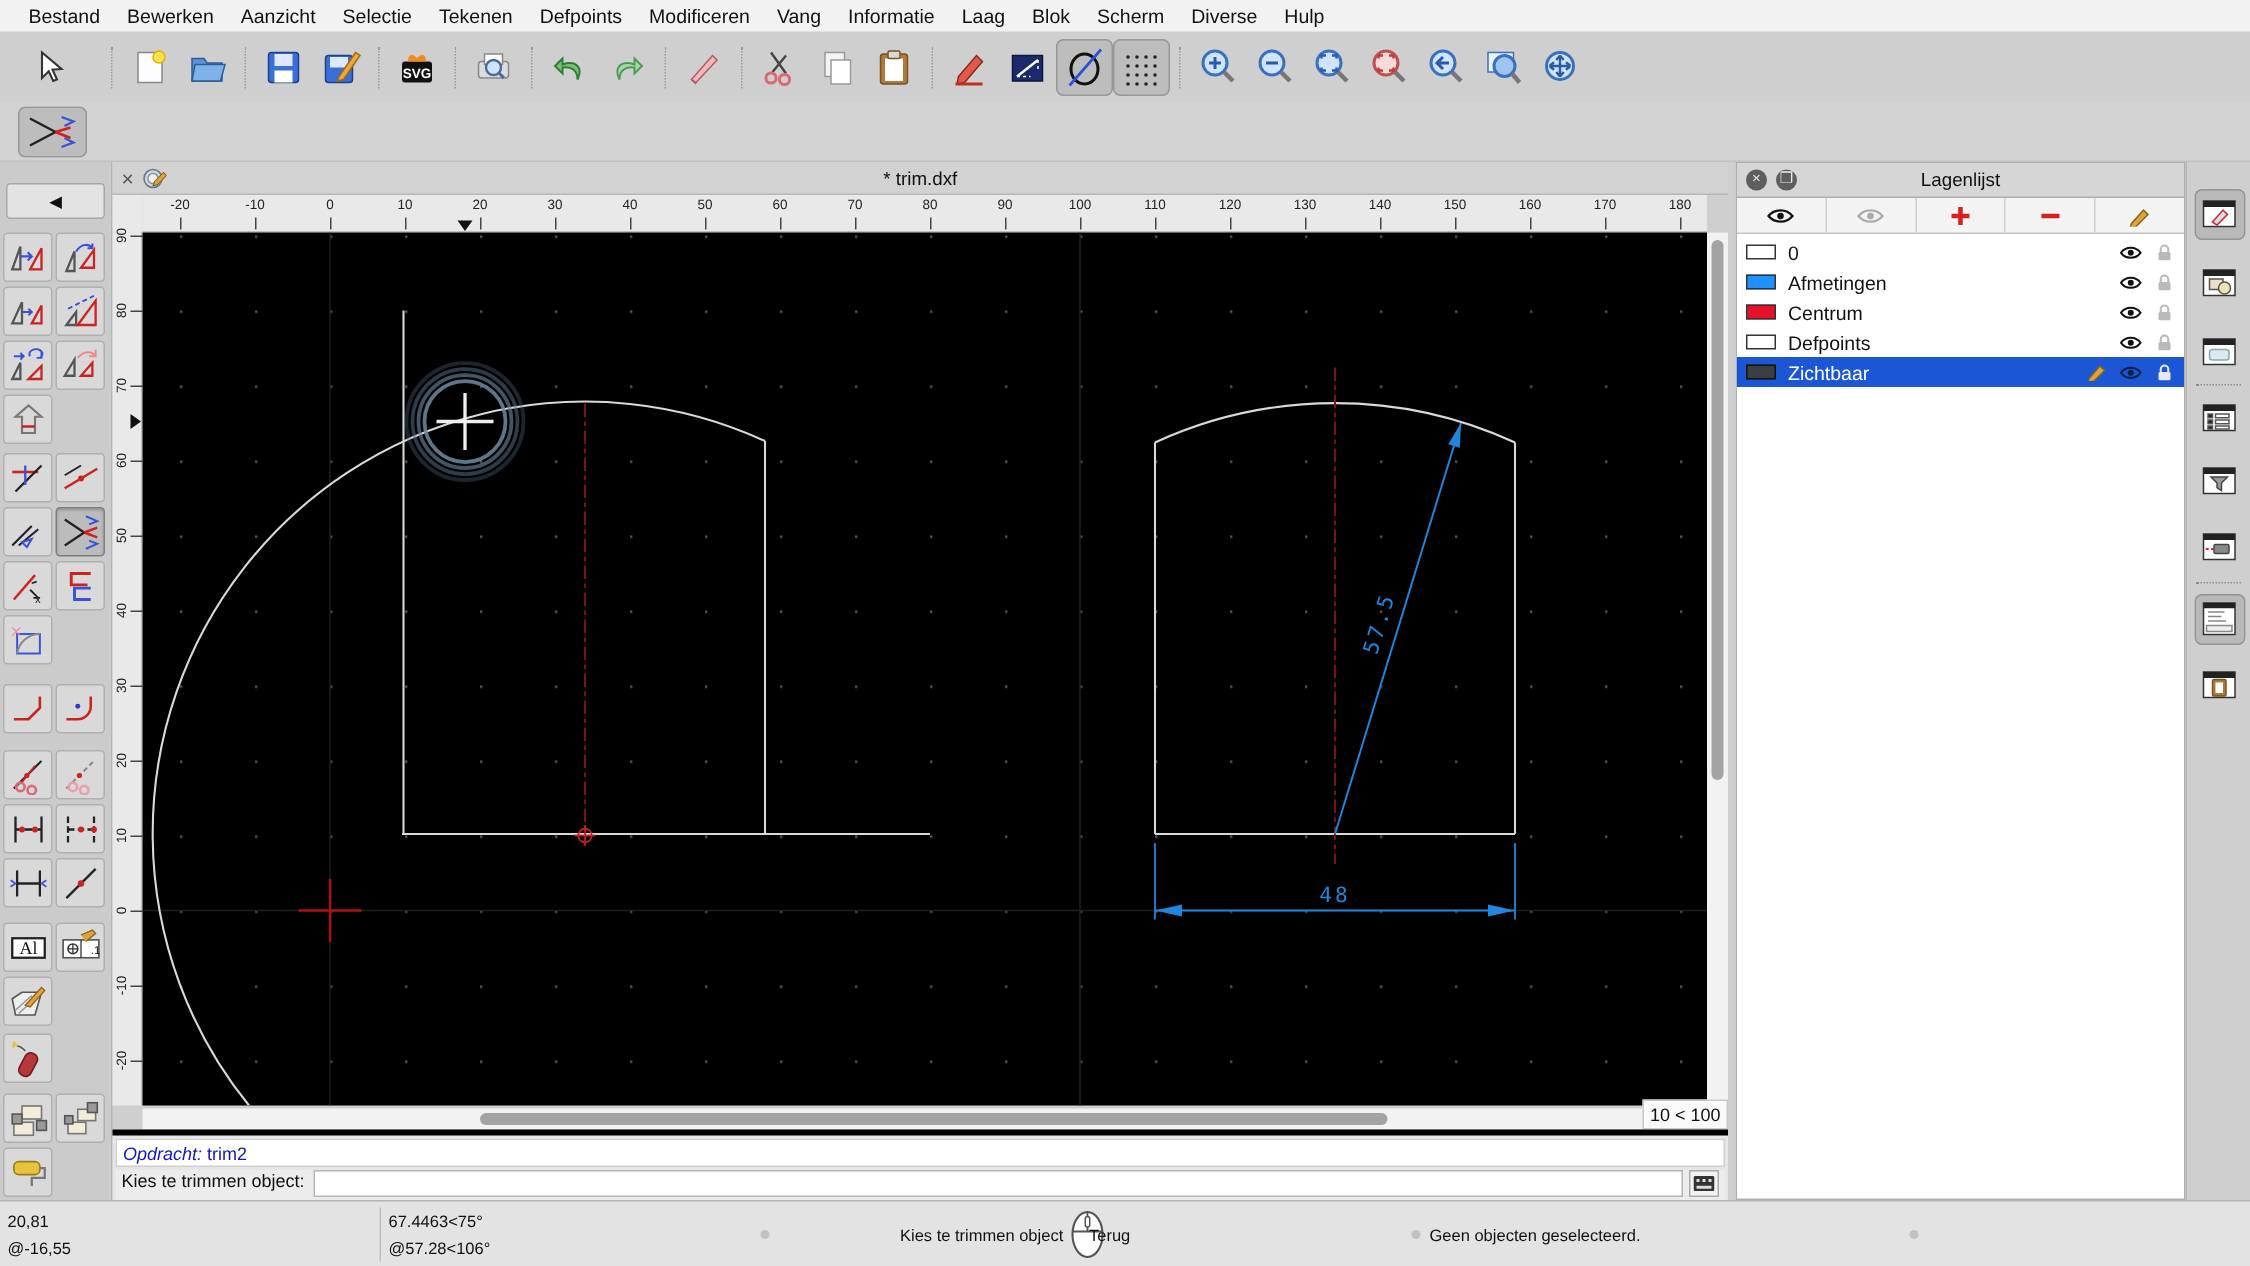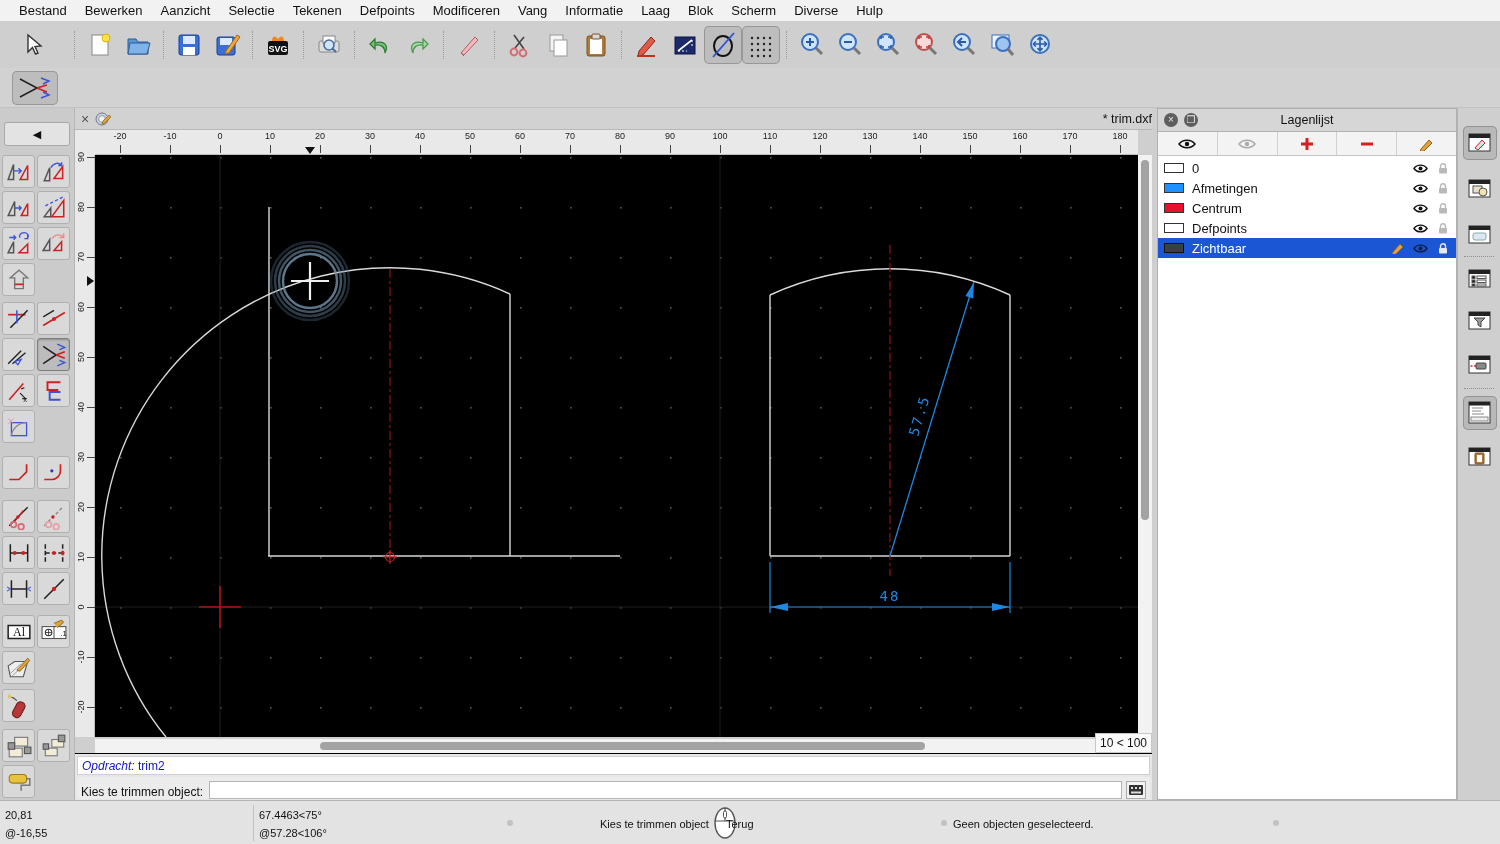--- a/index.html
+++ b/index.html
@@ -25,21 +25,21 @@
   .backbtn { position:absolute; left:4px; top:14px; width:66px; height:24px; background:#e3e3e3;
     border:1px solid #a8a8a8; border-radius:3px; display:flex; align-items:center; justify-content:center; font-size:11px; color:#111;}
   .pbtn { position:absolute; width:33px; height:33px; background:#d9d9d9; border:1px solid #b0b0b0; border-radius:3px;
     display:flex; align-items:center; justify-content:center; }
   .pbtn.sel { background:#bcbcbc; border:1px solid #7f7f7f; box-shadow:inset 0 1px 2px rgba(0,0,0,.25); }
   .pbtn svg { width:26px; height:26px; }
 
   
   .tabbar { position:absolute; left:75px; top:108px; width:1077px; height:22px; background:#d2d2d2;
     border-bottom:1px solid #b8b8b8; display:flex; align-items:center; }
-  .tabtitle { position:absolute; left:0; width:100%; text-align:right; font-size:12.5px; color:#111; }
+  .tabtitle { position:absolute; left:0; width:100%; text-align:center; font-size:12.5px; color:#111; }
   .tabclose { margin-left:6px; font-size:14px; color:#555; z-index:2; }
   .hruler { position:absolute; left:95px; top:130px; width:1043px; height:25px; background:#e9e9e9; border-bottom:1px solid #bdbdbd;}
   .vruler { position:absolute; left:75px; top:155px; width:20px; height:582px; background:#e9e9e9; border-right:1px solid #bdbdbd;}
   .rcorner { position:absolute; left:75px; top:130px; width:20px; height:25px; background:#e9e9e9; }
   .htick { position:absolute; top:15px; width:1px; height:8px; background:#444; }
   .hnum { position:absolute; top:1px; width:40px; text-align:center; font-size:9px; color:#222; }
   .vtick { position:absolute; left:12px; height:1px; width:8px; background:#444; }
   .vnum { position:absolute; left:-14px; width:40px; text-align:center; font-size:9px; color:#222; transform:rotate(-90deg); }
   .hmark { position:absolute; top:17px; width:0; height:0; border-left:5px solid transparent; border-right:5px solid transparent; border-top:7px solid #111; }
   .vmark { position:absolute; left:12px; width:0; height:0; border-top:5px solid transparent; border-bottom:5px solid transparent; border-left:7px solid #111; }
@@ -47,25 +47,25 @@
   .canvas { position:absolute; left:95px; top:155px; width:1043px; height:582px; background:#000; }
 
   .vscroll { position:absolute; left:1138px; top:155px; width:14px; height:582px; background:#f2f2f2; }
   .vthumb { position:absolute; left:3px; top:5px; width:8px; height:360px; background:#a3a3a3; border-radius:4px; }
   .hscroll { position:absolute; left:95px; top:739px; width:1000px; height:14px; background:#f2f2f2; }
   .hthumb { position:absolute; top:3px; left:225px; width:605px; height:8px; background:#a3a3a3; border-radius:4px; }
   .zoombox { position:absolute; left:1095px; top:733px; width:57px; height:20px; background:#fafafa; border:1px solid #c8c8c8;
     font-size:12px; color:#111; text-align:right; padding:2px 4px 0 0; }
 
   
-  .cmddock { position:absolute; left:75px; top:753px; width:1077px; height:47px; background:#e6e6e6; border-top:1px solid #000000; }
+  .cmddock { position:absolute; left:75px; top:753px; width:1077px; height:47px; background:#e6e6e6; border-top:4px solid #000000; }
   .cmdhist { position:absolute; left:2px; top:2px; width:1073px; height:19px; background:#ffffff; border:1px solid #cfcfcf;
     font-size:12px; color:#1414c8; padding:2px 0 0 4px; }
   .cmdhist .olabel { font-style:italic; }
-  .cmdrow { position:absolute; left:2px; top:23px; width:1073px; height:22px; display:flex; align-items:flex-end; background:#ececec;}
+  .cmdrow { position:absolute; left:2px; top:23px; width:1073px; height:22px; display:flex; align-items:flex-start; background:#ececec;}
   .cmdprompt { font-size:12px; color:#111; padding:0 6px 0 4px; white-space:nowrap; }
   .cmdinput { flex:1; height:18px; border:1px solid #b5b5b5; background:#fff; font-size:12px; padding:0 3px; outline:none; }
   .kbbtn { width:20px; height:18px; margin:0 4px; background:#f2f2f2; border:1px solid #aaa; display:flex; align-items:center; justify-content:center;}
 
   
   .rpanel { position:absolute; left:1157px; top:108px; width:300px; height:692px; background:#fff; border:1px solid #b0b0b0; }
   .rphead { position:absolute; left:0; top:0; width:298px; height:23px; background:#d6d6d6; border-bottom:1px solid #b0b0b0; display:flex; align-items:center;}
   .rptitle { position:absolute; width:100%; text-align:center; font-size:12.5px; color:#111; }
   .circbtn { width:14px; height:14px; border-radius:50%; background:#5e5e5e; color:#e8e8e8; font-size:10px; line-height:14px;
     text-align:center; margin-left:6px; z-index:2; }

